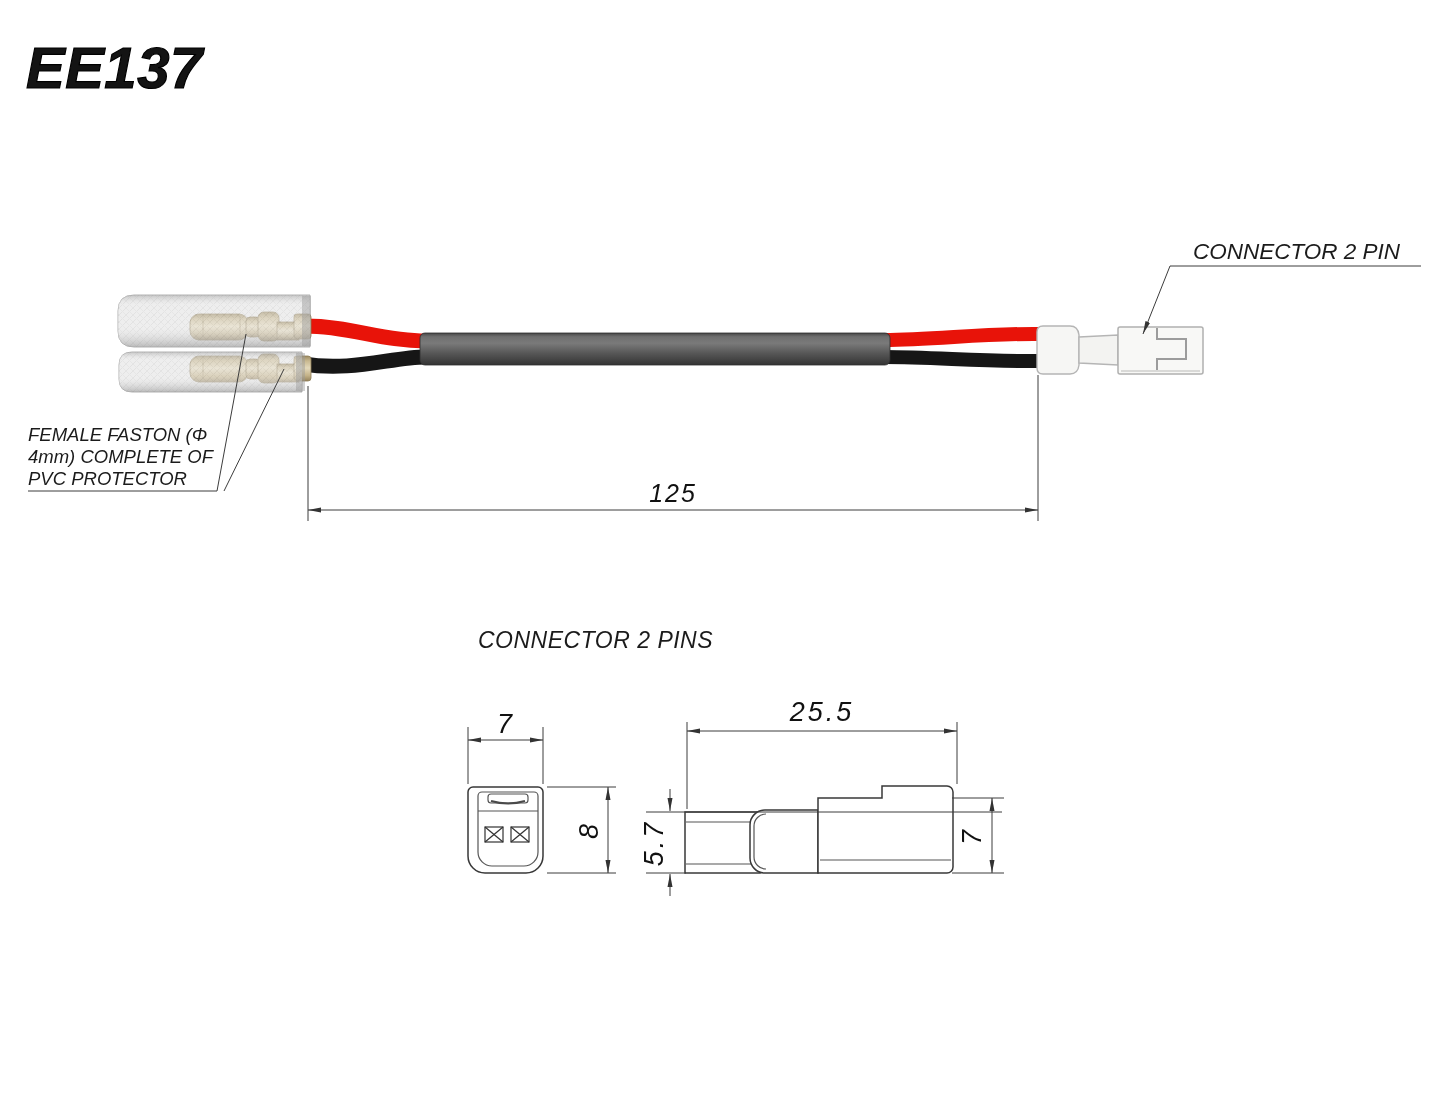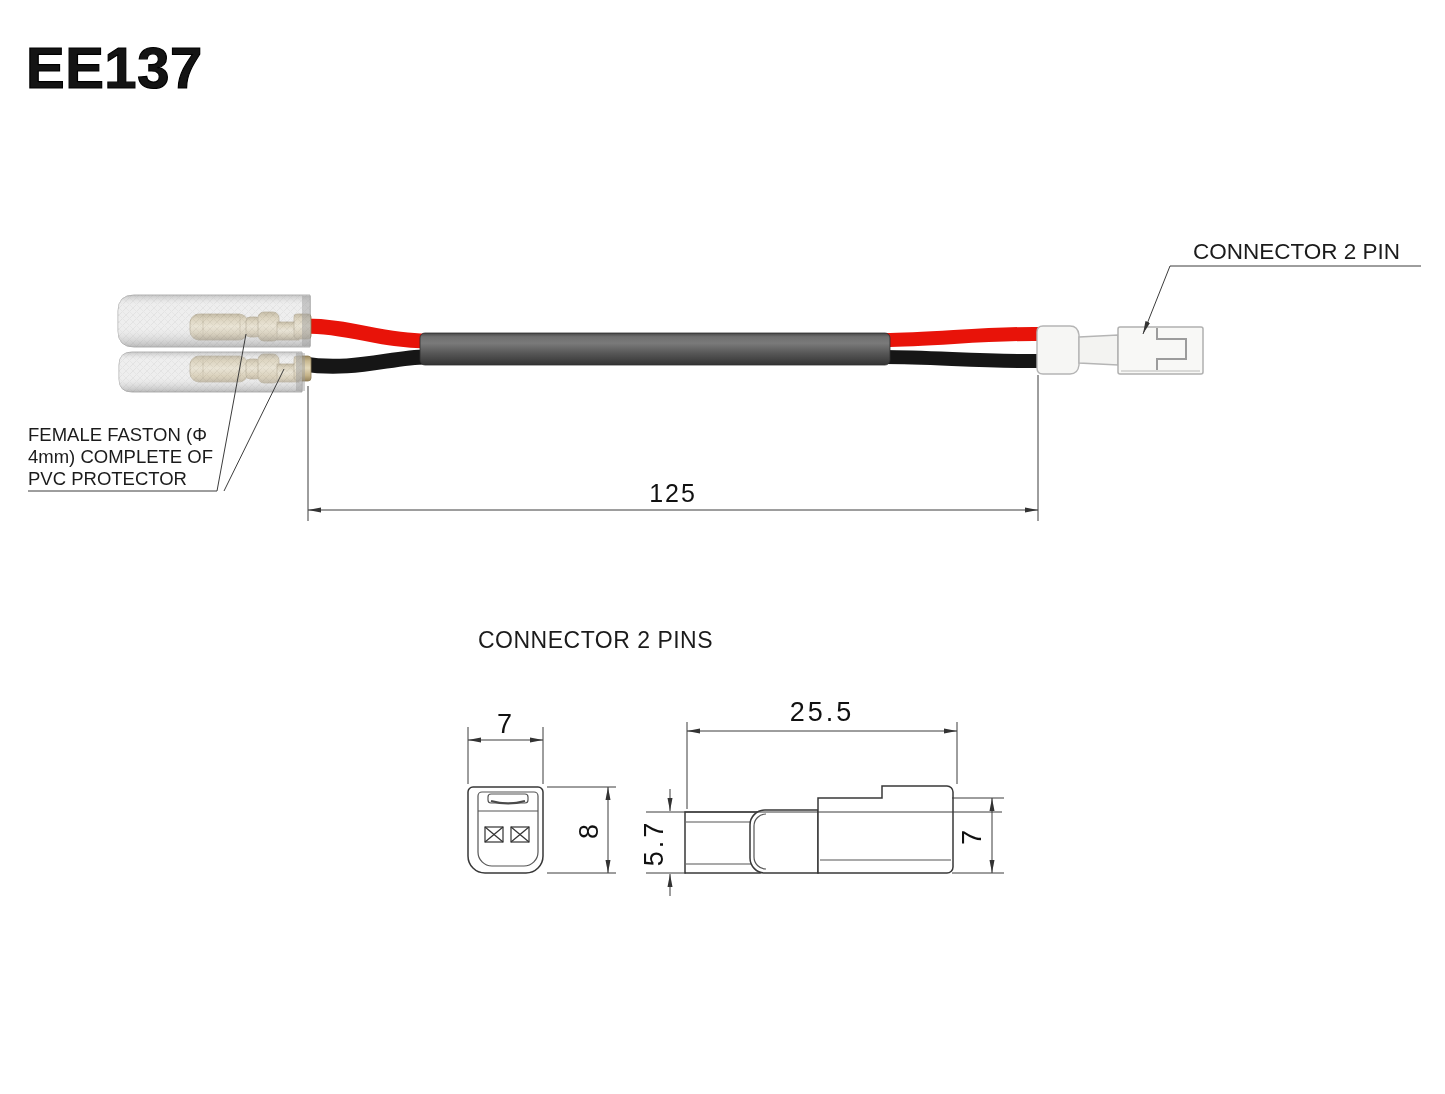--- a/index.html
+++ b/index.html
@@ -1,17 +1,17 @@
 <!DOCTYPE html>
 <html><head>
 <meta charset="utf-8">
 <style>
   html,body{margin:0;padding:0;background:#ffffff;}
   #stage{position:relative;width:1445px;height:1094px;background:#ffffff;overflow:hidden;
-         font-family:"Liberation Sans",sans-serif;}
+         font-family:"Liberation Sans",sans-serif;font-style:italic;}
   svg{display:block;}
   text{fill:#141414;}
   .title-text{font-family:"Liberation Sans",sans-serif;font-size:58px;font-weight:bold;
               stroke:#000;stroke-width:1.2px;letter-spacing:0.5px;}
   .lbl{font-size:22.5px;fill:#1b1b1b;}
   .heading{font-size:23px;fill:#1b1b1b;letter-spacing:0.5px;}
   .small-lbl{font-size:18.5px;fill:#1b1b1b;}
   .dim{font-size:27px;letter-spacing:3px;fill:#111;}
   .dim-125{font-size:25px;letter-spacing:2px;fill:#111;}
   .thin{stroke:#3c3c3c;stroke-width:1;fill:none;}

